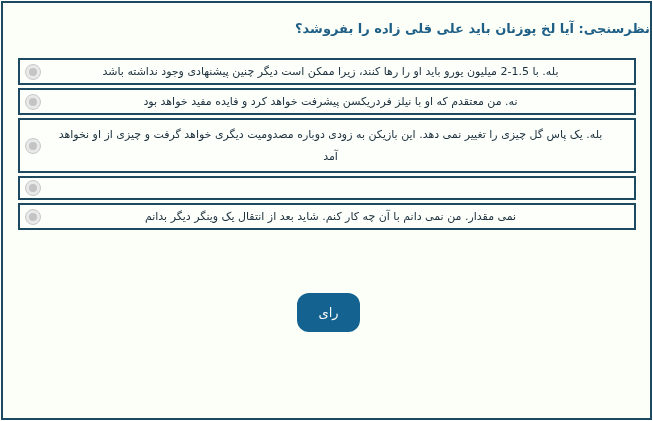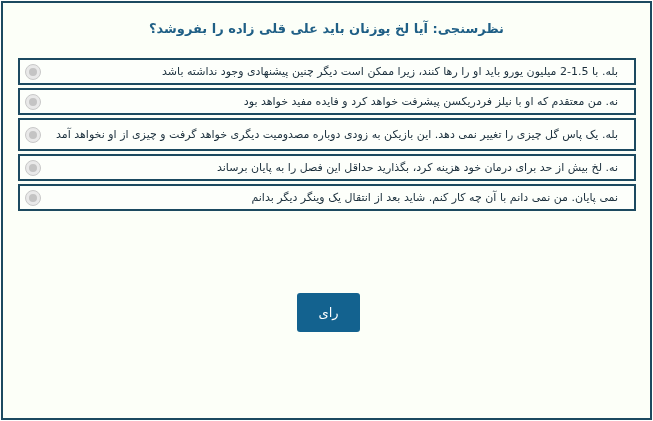--- a/index.html
+++ b/index.html
@@ -10,60 +10,60 @@
   }
   .poll {
     position: absolute; left: 1px; top: 1px;
     width: 647px; height: 415px;
     border: 2px solid #1c4a60;
     background: #fcfff8;
     box-sizing: content-box;
   }
   .poll-title {
     position: absolute; left: 0; right: 0; top: 18px;
-    text-align: center; direction: rtl;
+    text-align: right; direction: rtl;
     font-size: 13px; font-weight: bold; color: #1f5f86;
   }
   .options {
     position: absolute; left: 15px; top: 55px; width: 618px;
   }
   .option {
     position: relative;
     border: 2px solid #1c4a60;
     background: #fdfffb;
     margin-bottom: 3px;
     box-sizing: border-box;
     min-height: 24px;
     cursor: pointer;
   }
   .option .text {
-    direction: rtl; text-align: right;
+    direction: rtl; text-align: center;
     font-size: 11px; color: #1b2f3c;
-    padding: 3px 16px 3px 30px;
+    padding: 3px 23px 3px 30px;
     line-height: 17px;
   }
   .option.tall .text { padding-top: 4px; line-height: 22px; }
   .radio {
     position: absolute; left: 5px; top: 50%;
     width: 16px; height: 16px; margin-top: -8px;
     border-radius: 50%;
     background: #e9e9e9;
     border: 1px solid #c8c8c8;
     box-sizing: border-box;
   }
   .radio::after {
     content: ""; position: absolute; left: 3px; top: 3px;
     width: 8px; height: 8px; border-radius: 50%;
     background: #c4c4c4;
   }
   .vote-btn {
     position: absolute; left: 294px; top: 290px;
     width: 63px; height: 39px;
     background: #13628f; color: #ffffff;
-    border: none; border-radius: 3px;
+    border: none; border-radius: 12px;
     font-family: "DejaVu Sans", sans-serif;
     font-size: 13px; direction: rtl;
     cursor: pointer;
   }
 </style>
 </head>
 <body>
 
 <div class="poll">
   <div class="poll-title">نظرسنجی: آیا لخ پوزنان باید علی قلی زاده را بفروشد؟</div>
@@ -76,22 +76,21 @@
     <div class="option">
       <span class="radio"></span>
       <div class="text">نه. من معتقدم که او با نیلز فردریکسن پیشرفت خواهد کرد و فایده مفید خواهد بود</div>
     </div>
     <div class="option tall">
       <span class="radio"></span>
       <div class="text">بله. یک پاس گل چیزی را تغییر نمی دهد. این بازیکن به زودی دوباره مصدومیت دیگری خواهد گرفت و چیزی از او نخواهد آمد</div>
     </div>
     <div class="option">
       <span class="radio"></span>
-      <div class="text">نه. لخ بیش از حد برای درمان خود هزینه کرد، بگذارید حداقل این فصل را به پایان برساند</div>
     </div>
     <div class="option">
       <span class="radio"></span>
-      <div class="text">نمی پایان. من نمی دانم با آن چه کار کنم. شاید بعد از انتقال یک وینگر دیگر بدانم</div>
+      <div class="text">نمی مقدار. من نمی دانم با آن چه کار کنم. شاید بعد از انتقال یک وینگر دیگر بدانم</div>
     </div>
   </div>
 
   <button class="vote-btn">رای</button>
 </div>
 
 </body></html>

